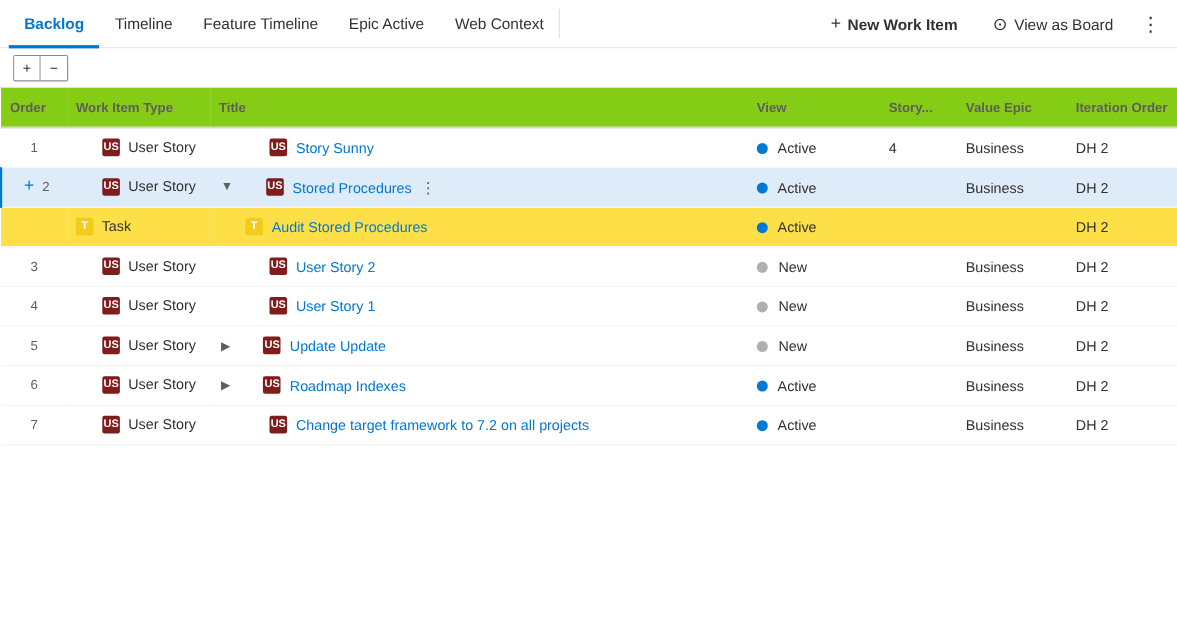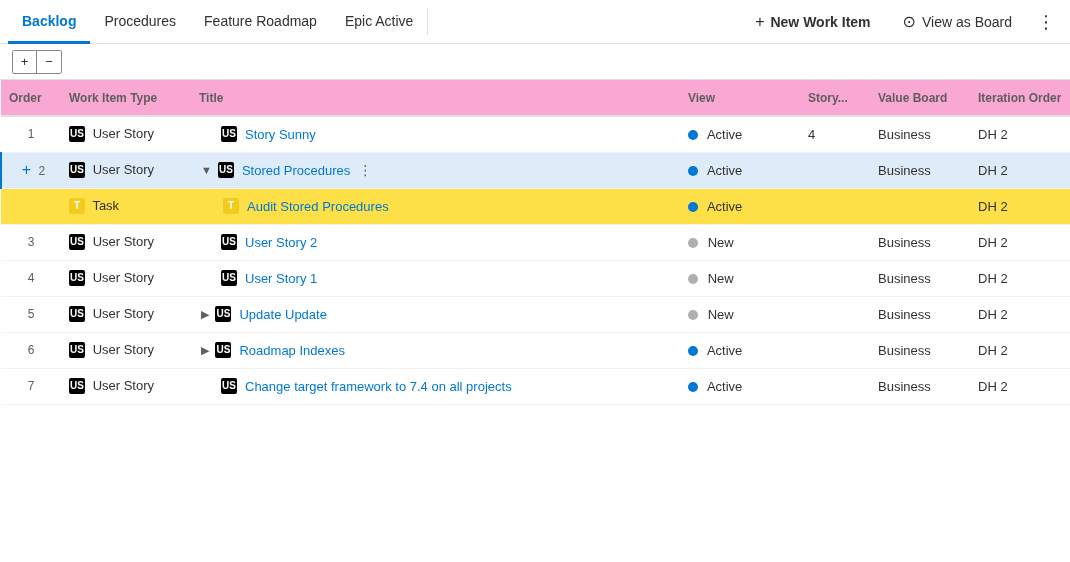--- a/index.html
+++ b/index.html
@@ -124,21 +124,21 @@
     }
     thead th {
       text-align: left;
       padding: 0 8px;
       font-weight: 600;
       font-size: 12px;
       color: #605e5c;
       white-space: nowrap;
       position: sticky;
       top: 0;
-      background: #f9a8d4;
+      background: #84cc16;
       z-index: 1;
     }
     thead th:after {
       content: '';
       position: absolute;
       bottom: 0;
       left: 0;
       right: 0;
       height: 1px;
       background: #e0e0e0;
@@ -184,21 +184,21 @@
       width: 16px;
       height: 16px;
       margin-right: 4px;
       vertical-align: middle;
       border-radius: 2px;
       font-size: 10px;
       text-align: center;
       line-height: 16px;
       font-weight: bold;
     }
-    .icon-user-story { background: #000000; color: #fff; }
+    .icon-user-story { background: #7f1d1d; color: #fff; margin-left: 24px; }
     .icon-task { background: #f2cb1d; color: #fff; }
 
     .title-cell {
       display: flex;
       align-items: center;
       gap: 4px;
     }
     .title-text {
       color: #0078d4;
       cursor: pointer;
@@ -236,23 +236,24 @@
     tbody tr.selected .add-child-btn { visibility: visible; }
     thead th { position: relative; }
   </style>
 </head>
 <body>
 
 <div class="top-nav">
 
   <div id="nav-tabs-container" style="display:flex;align-items:stretch;">
       <div class="nav-tab active">Backlog</div>
-      <div class="nav-tab">Procedures</div>
-      <div class="nav-tab">Feature Roadmap</div>
+      <div class="nav-tab">Timeline</div>
+      <div class="nav-tab">Feature Timeline</div>
       <div class="nav-tab">Epic Active</div>
+      <div class="nav-tab">Web Context</div>
     </div>
 
   <div class="nav-divider"></div>
 
   <div class="nav-actions">
     <button class="btn-new-work-item">
       <span style="font-size:16px;font-weight:300;">+</span>
       <span>New Work Item</span>
     </button>
     <button class="btn-view-board">
@@ -285,21 +286,21 @@
         <th class="col-title">
           <span>Title</span>
         </th>
         <th class="col-state">
           <span>View</span>
         </th>
         <th class="col-story">
           <span>Story...</span>
         </th>
         <th class="col-value">
-          <span>Value Board</span>
+          <span>Value Epic</span>
         </th>
         <th class="col-iteration">
           <span>Iteration Order</span>
         </th>
       </tr>
     </thead>
     <tbody id="table-body">
     <tr>
     <td class="col-order">
       
@@ -523,21 +524,21 @@
       <span>7</span>
     </td>
     <td class="col-type">
       <span class="work-item-icon icon-user-story">US</span>
       <span>User Story</span>
     </td>
     <td class="col-title" style="">
       <div class="title-cell">
         <span style="width:18px;display:inline-block;"></span>
         <span class="work-item-icon icon-user-story">US</span>
-        <span class="title-text">Change target framework to 7.4 on all projects</span>
+        <span class="title-text">Change target framework to 7.2 on all projects</span>
 
       </div>
     </td>
     <td class="col-state">
       <span class="state-dot dot-active"></span>
       <span>Active</span>
     </td>
     <td class="col-story">
       <span></span>
     </td>

